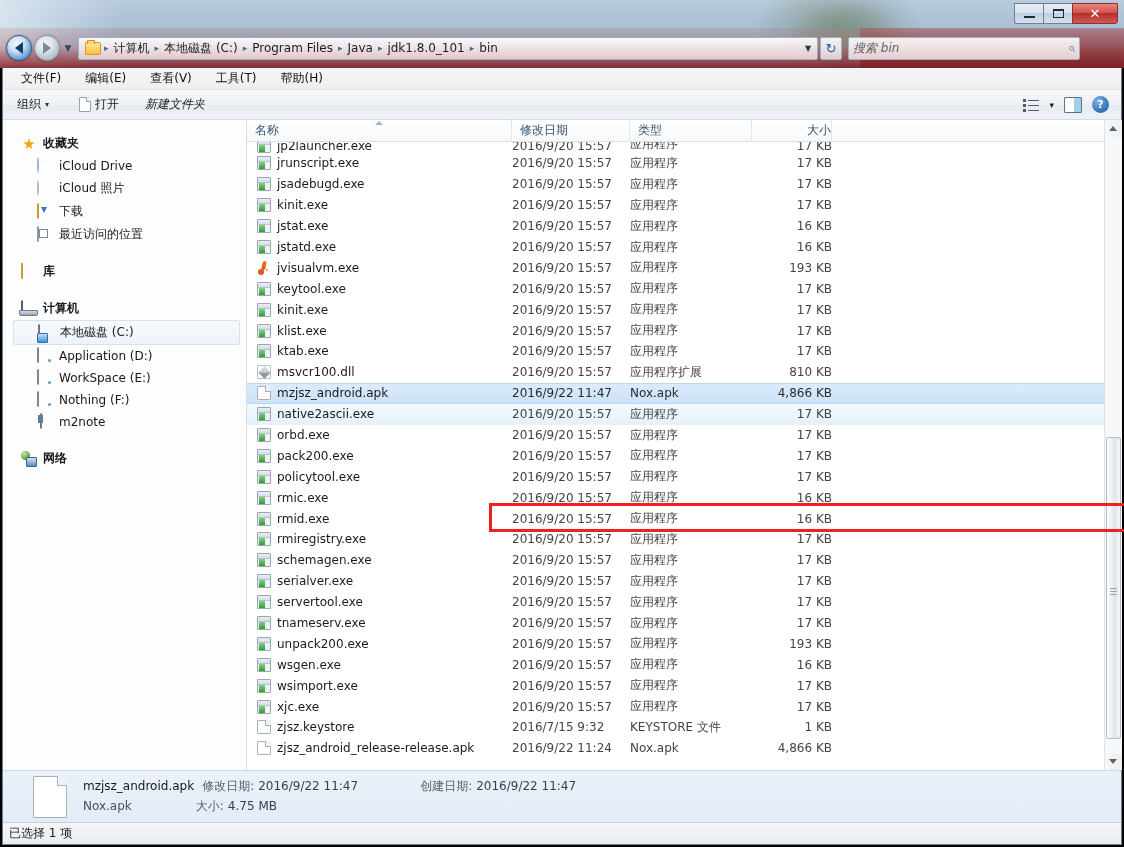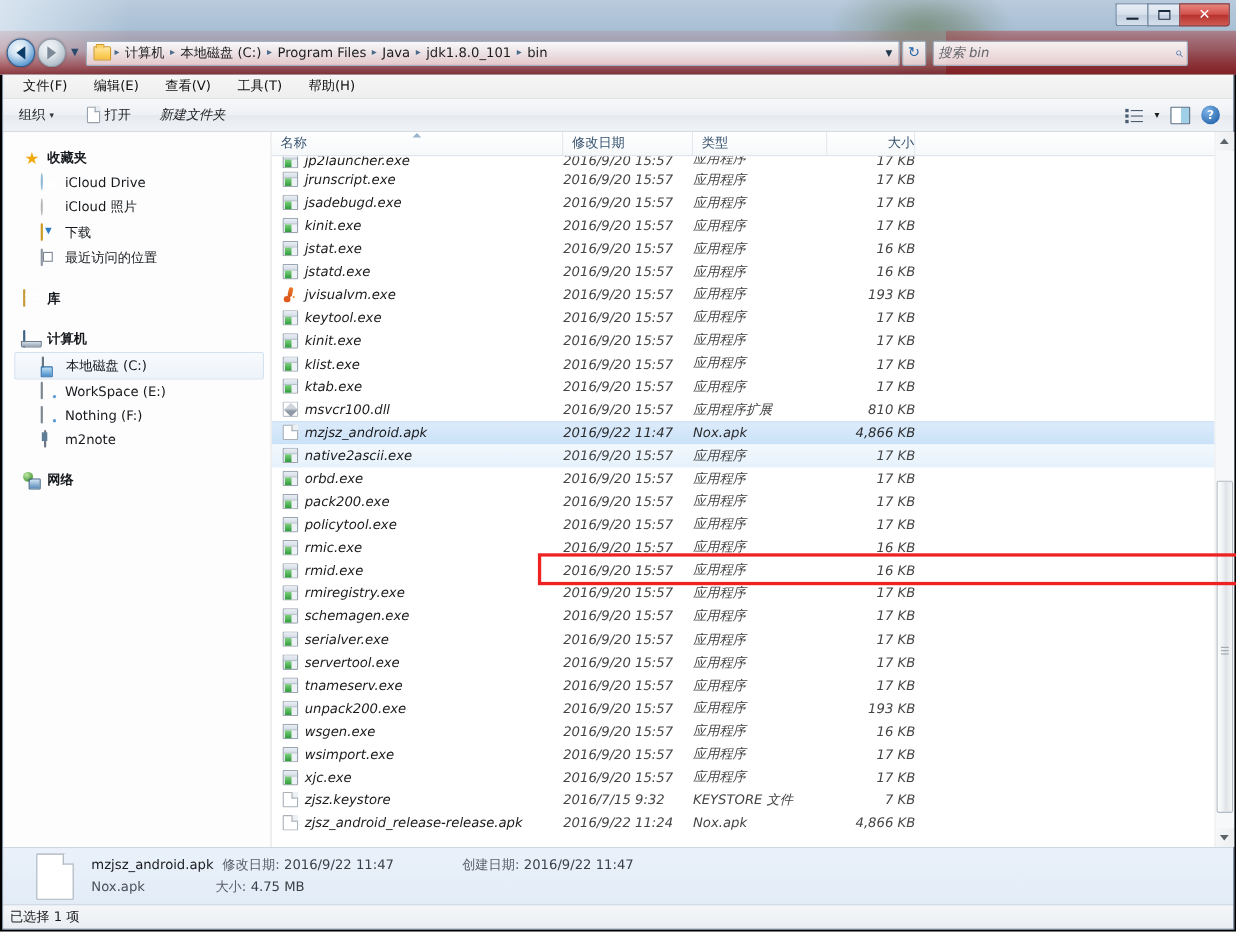--- a/index.html
+++ b/index.html
@@ -234,21 +234,21 @@
   .col-name{ width:265px; }
   .col-date{ width:118px; }
   .col-type{ width:122px; }
   .col-size{ width:80px; justify-content:flex-end; padding-right:0; padding-left:0;}
   .col-size span{ padding-left:8px; }
   .col-rest{ flex:1; border-right:none; }
 
   #rows{ flex:1; overflow:hidden; position:relative; }
   .row{
     display:flex; align-items:center; height:20.9px; font-size:12px; color:#1a1a1a;
-    cursor:default; white-space:nowrap;font-style:italic;
+    cursor:default; white-space:nowrap;
   }
   .row.clipped{ height:11px; overflow:hidden; align-items:flex-end; }
   .row.hover{ background:linear-gradient(to bottom,#f3f9fe,#e5f1fb); }
   .row.selected{
     background:linear-gradient(to bottom,#dcebfb,#cbe2f8);
     border-top:1px solid #b9d8f3; border-bottom:1px solid #b9d8f3;
     height:20.9px;
   }
   .c-name{ width:265px; display:flex; align-items:center; gap:6px; padding-left:10px; overflow:hidden;}
   .c-date{ width:118px; color:#444; }
@@ -461,20 +461,24 @@
         <div class="nav-group">
           <span class="ni"><span class="ico-computer"></span></span>
           <span>计算机</span>
         </div>
         <div class="nav-item sel">
           <span class="ni"><span class="ico-hdd-sys"></span></span>
           <span>本地磁盘 (C:)</span>
         </div>
         <div class="nav-item">
           <span class="ni"><span class="ico-hdd"></span></span>
+          <span>Application (D:)</span>
+        </div>
+        <div class="nav-item">
+          <span class="ni"><span class="ico-hdd"></span></span>
           <span>WorkSpace (E:)</span>
         </div>
         <div class="nav-item">
           <span class="ni"><span class="ico-hdd"></span></span>
           <span>Nothing (F:)</span>
         </div>
         <div class="nav-item">
           <span class="ni"><span class="ico-phone"></span></span>
           <span>m2note</span>
         </div>
@@ -785,21 +789,21 @@
               <div class="c-size">17 KB</div>
               <div class="c-rest"></div>
             </div>
             <div class="row">
               <div class="c-name">
                 <span class="fi fi-doc"></span>
                 <span>zjsz.keystore</span>
               </div>
               <div class="c-date">2016/7/15 9:32</div>
               <div class="c-type">KEYSTORE 文件</div>
-              <div class="c-size">7 KB</div>
+              <div class="c-size">1 KB</div>
               <div class="c-rest"></div>
             </div>
             <div class="row">
               <div class="c-name">
                 <span class="fi fi-doc"></span>
                 <span>zjsz_android_release-release.apk</span>
               </div>
               <div class="c-date">2016/9/22 11:24</div>
               <div class="c-type">Nox.apk</div>
               <div class="c-size">4,866 KB</div>

